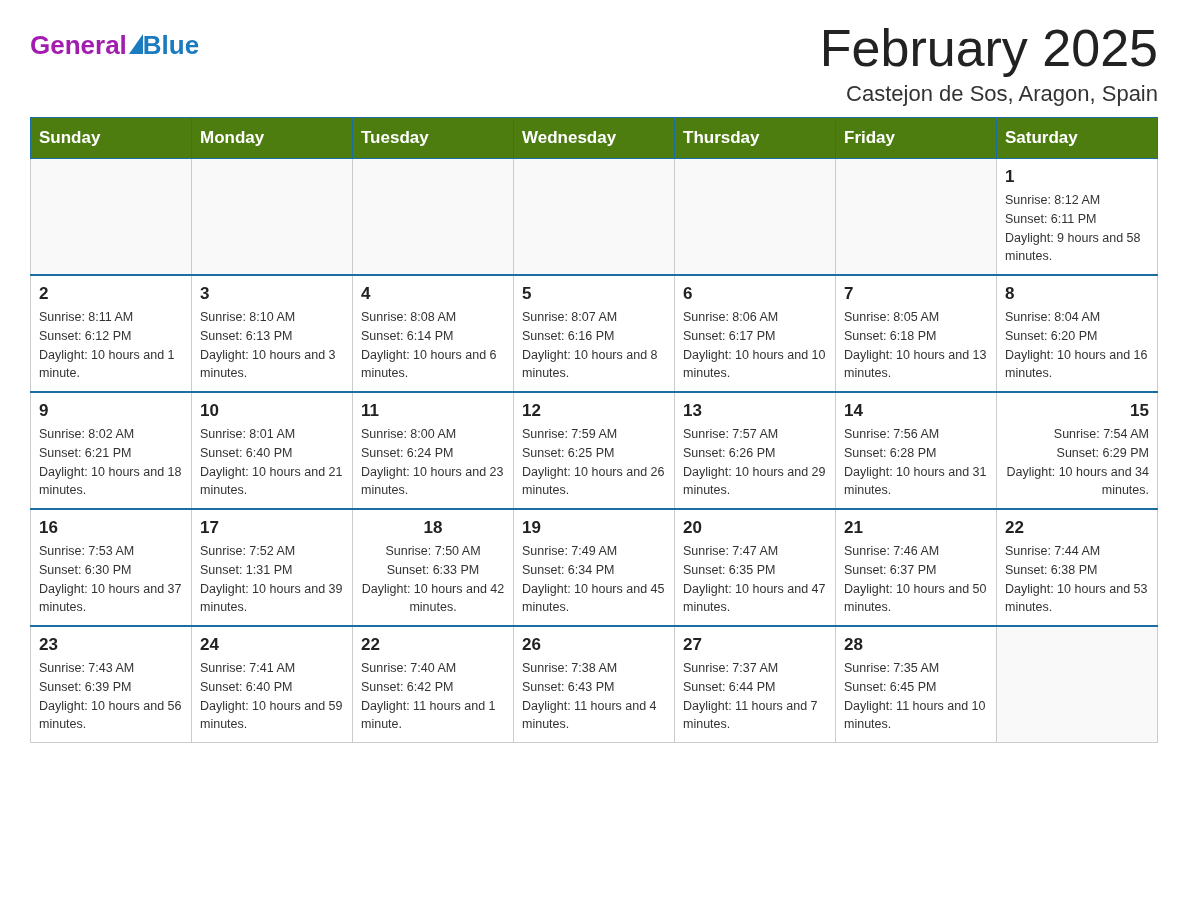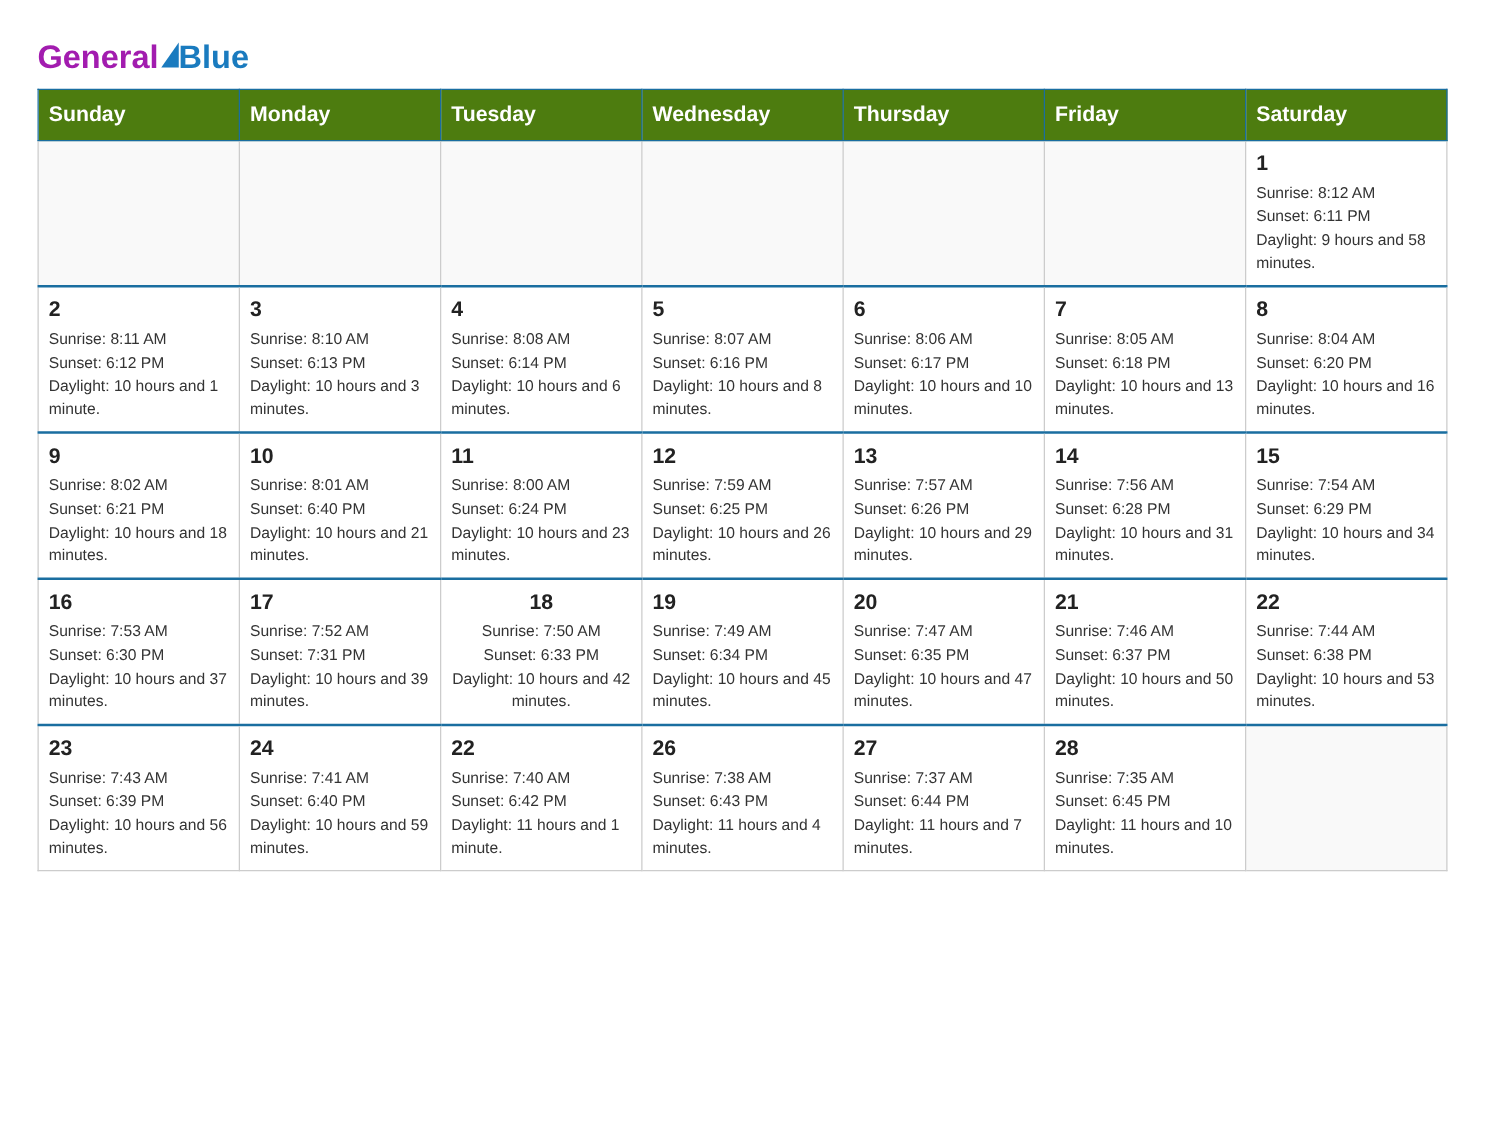--- a/index.html
+++ b/index.html
@@ -96,20 +96,24 @@
   </style>
 </head>
 <body>
 
 <div class="header">
   <div class="logo">
     <span class="logo-text-general">General</span>
     <span class="logo-icon"></span>
     <br>
     <span class="logo-text-blue">Blue</span>
+  </div>
+  <div class="title-section">
+    <div class="calendar-title">February 2025</div>
+    <div class="calendar-subtitle">Castejon de Sos, Aragon, Spain</div>
   </div>
 </div>
 
 <table class="calendar-table">
   <thead>
     <tr>
     <th>Sunday</th>
         <th>Monday</th>
         <th>Tuesday</th>
         <th>Wednesday</th>
@@ -207,38 +211,38 @@
           <div class="day-info">Sunrise: 7:57 AM</div>
           <div class="day-info">Sunset: 6:26 PM</div>
           <div class="day-info">Daylight: 10 hours and 29 minutes.</div>
         </td>
         <td style="border-top: 2px solid rgb(26, 110, 160);">
           <div class="day-number">14</div>
           <div class="day-info">Sunrise: 7:56 AM</div>
           <div class="day-info">Sunset: 6:28 PM</div>
           <div class="day-info">Daylight: 10 hours and 31 minutes.</div>
         </td>
-        <td style="border-top: 2px solid rgb(26, 110, 160);">
+        <td style="border-top: 2px solid rgb(26, 110, 160); text-align: right;">
           <div class="day-number">15</div>
           <div class="day-info">Sunrise: 7:54 AM</div>
           <div class="day-info">Sunset: 6:29 PM</div>
           <div class="day-info">Daylight: 10 hours and 34 minutes.</div>
         </td>
       </tr>
       <tr style="border-top: 2px solid rgb(26, 110, 160);">
         <td style="border-top: 2px solid rgb(26, 110, 160);">
           <div class="day-number">16</div>
           <div class="day-info">Sunrise: 7:53 AM</div>
           <div class="day-info">Sunset: 6:30 PM</div>
           <div class="day-info">Daylight: 10 hours and 37 minutes.</div>
         </td>
         <td style="border-top: 2px solid rgb(26, 110, 160);">
           <div class="day-number">17</div>
           <div class="day-info">Sunrise: 7:52 AM</div>
-          <div class="day-info">Sunset: 7:31 PM</div>
+          <div class="day-info">Sunset: 1:31 PM</div>
           <div class="day-info">Daylight: 10 hours and 39 minutes.</div>
         </td>
         <td style="border-top: 2px solid rgb(26, 110, 160); text-align: center;">
           <div class="day-number">18</div>
           <div class="day-info">Sunrise: 7:50 AM</div>
           <div class="day-info">Sunset: 6:33 PM</div>
           <div class="day-info">Daylight: 10 hours and 42 minutes.</div>
         </td>
         <td style="border-top: 2px solid rgb(26, 110, 160);">
           <div class="day-number">19</div>

